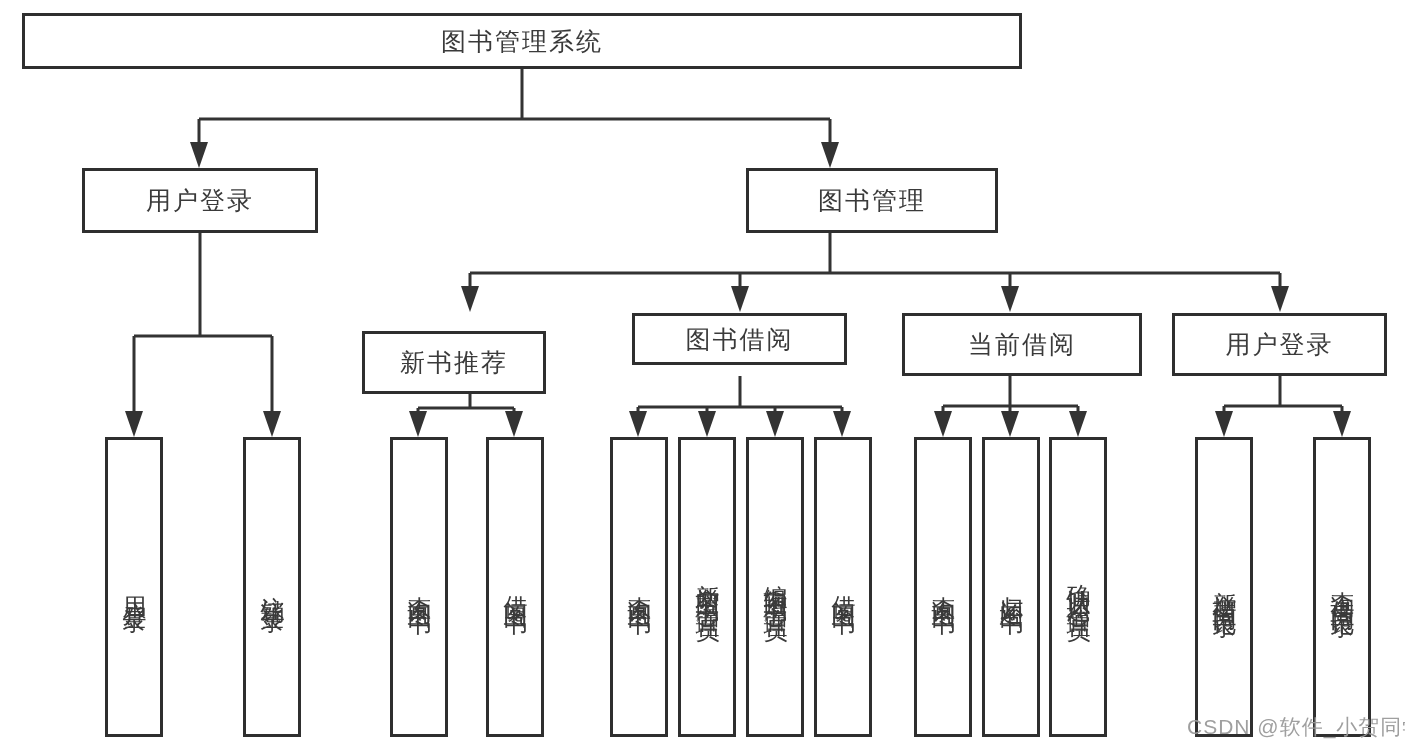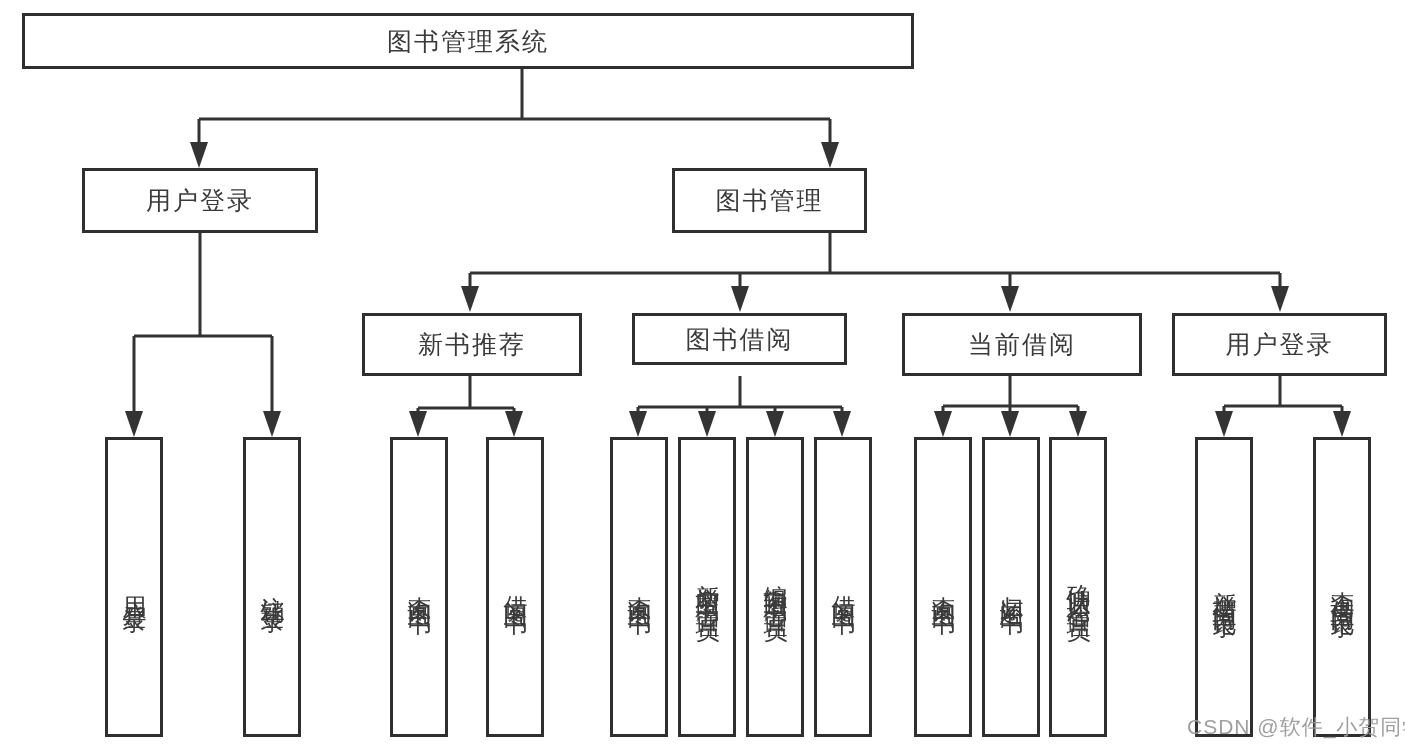--- a/index.html
+++ b/index.html
@@ -70,32 +70,32 @@
     <path d="M1010,376 V406 M943,406 H1078 M943,406 V416 M1010,406 V416 M1078,406 V416"></path>
     <polygon points="934,411 952,411 943,437"></polygon>
     <polygon points="1001,411 1019,411 1010,437"></polygon>
     <polygon points="1069,411 1087,411 1078,437"></polygon>
 
     <path d="M1280,376 V406 M1224,406 H1342 M1224,406 V416 M1342,406 V416"></path>
     <polygon points="1215,411 1233,411 1224,437"></polygon>
     <polygon points="1333,411 1351,411 1342,437"></polygon>
   </svg>
 
-  <div class="node h" style="left:22px;top:13px;width:892px;height:56px">
+  <div class="node h" style="left:22px;top:13px;width:1000px;height:56px">
     <span>图书管理系统</span>
   </div>
 
   <div class="node h" style="left:82px;top:168px;width:236px;height:65px">
     <span>用户登录</span>
   </div>
-  <div class="node h" style="left:672px;top:168px;width:195px;height:65px">
+  <div class="node h" style="left:746px;top:168px;width:252px;height:65px">
     <span>图书管理</span>
   </div>
 
-  <div class="node h" style="left:362px;top:313px;width:220px;height:63px">
+  <div class="node h" style="left:362px;top:331px;width:184px;height:63px">
     <span>新书推荐</span>
   </div>
   <div class="node h" style="left:632px;top:313px;width:215px;height:52px">
     <span>图书借阅</span>
   </div>
   <div class="node h" style="left:902px;top:313px;width:240px;height:63px">
     <span>当前借阅</span>
   </div>
   <div class="node h" style="left:1172px;top:313px;width:215px;height:63px">
     <span>用户登录</span>

